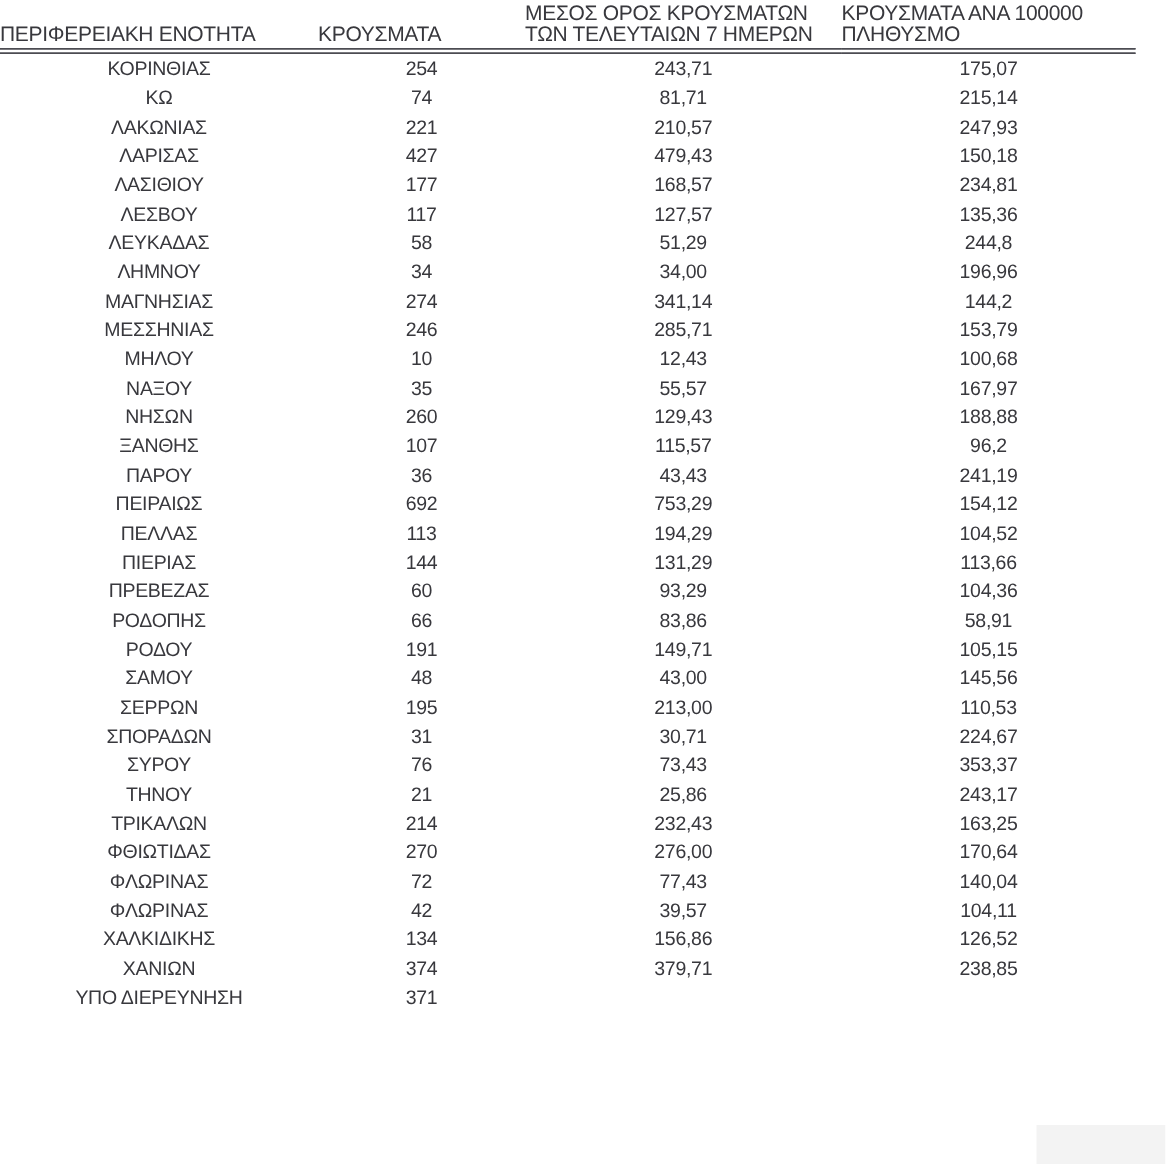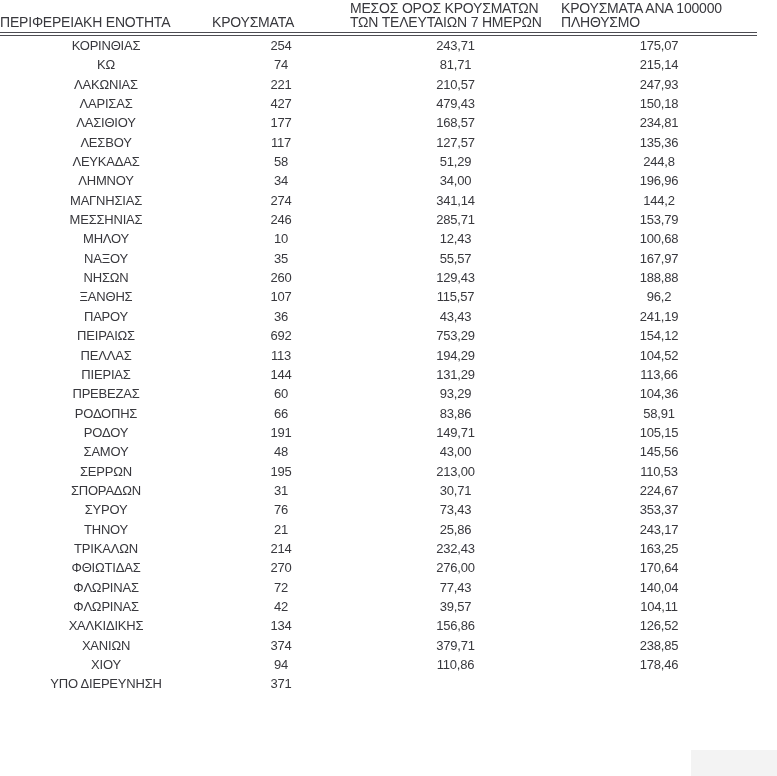--- a/index.html
+++ b/index.html
@@ -266,26 +266,20 @@
         <td>156,86</td>
         <td>126,52</td>
       </tr>
       <tr>
         <td>ΧΑΝΙΩΝ</td>
         <td>374</td>
         <td>379,71</td>
         <td>238,85</td>
       </tr>
       <tr>
-        <td>ΧΙΟΥ</td>
-        <td>94</td>
-        <td>110,86</td>
-        <td>178,46</td>
-      </tr>
-      <tr>
         <td>ΥΠΟ ΔΙΕΡΕΥΝΗΣΗ</td>
         <td>371</td>
         <td></td>
         <td></td>
       </tr>
     </tbody>
 </table>
 
 <div class="corner-shade"></div>
 

